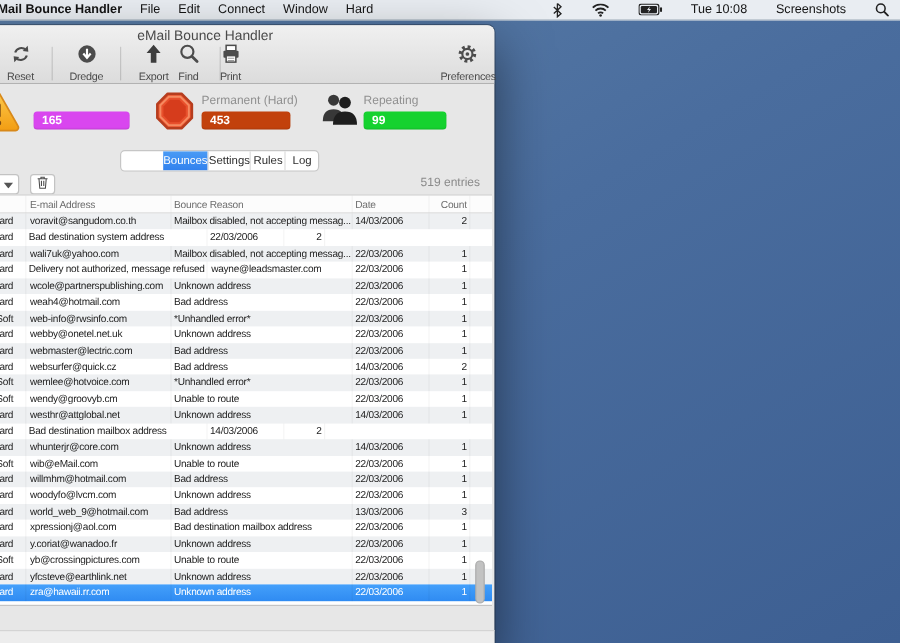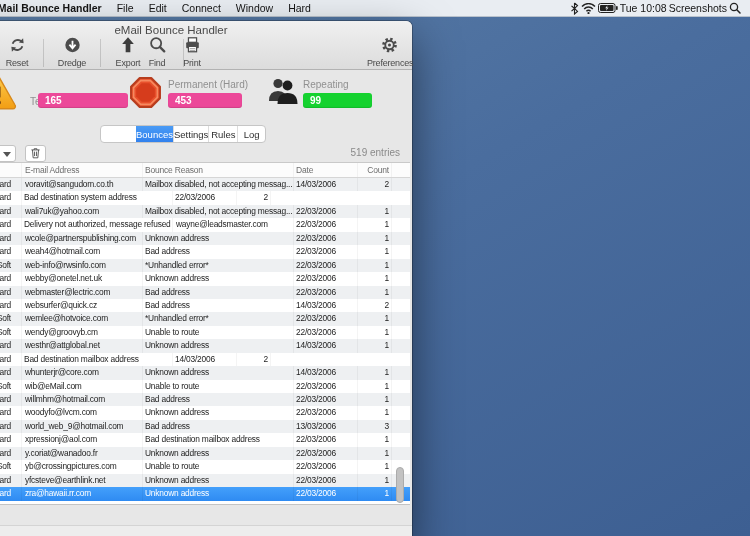--- a/index.html
+++ b/index.html
@@ -8,21 +8,21 @@
          background:linear-gradient(150deg,#5a7da6 0%,#4a6d9e 45%,#3d5f92 100%); }
   .screen { position:absolute; inset:0; overflow:hidden; }
 
   
   .menubar { position:absolute; top:0; left:0; width:750px; height:17px;
     background:#e9edf2; display:flex; align-items:center; font-size:10.5px; color:#141414;
     border-bottom:1px solid #b9c2cd; }
   .menubar-left { display:flex; gap:15px; align-items:center; margin-left:-8px; white-space:nowrap; }
   .menubar-app { font-weight:bold; }
   .menubar-item { cursor:default; }
-  .menubar-right { margin-left:auto; display:flex; gap:2px; align-items:center; padding-right:9px; white-space:nowrap; }
+  .menubar-right { margin-left:auto; display:flex; gap:24px; align-items:center; padding-right:9px; white-space:nowrap; }
   .mb-icon svg { display:block; }
 
   
   .window { position:absolute; left:-70px; top:21px; width:482px; height:523px;
     background:#e7e7e7; border-radius:6px 6px 0 0;
     box-shadow:0 18px 45px rgba(0,0,0,.5), 0 0 0 1px rgba(0,0,0,.25); }
 
   .chrome { position:absolute; top:0; left:0; right:0; height:49px;
     background:linear-gradient(#f0f0f0,#dcdcdc); border-bottom:1px solid #b2b2b2;
     border-radius:6px 6px 0 0; }
@@ -212,31 +212,31 @@
                 <stop offset="0" stop-color="#fdc94a"></stop>
                 <stop offset="1" stop-color="#f29d13"></stop>
               </linearGradient>
             </defs>
           <path d="M19 3 L35 31 a2.5 2.5 0 0 1 -2.2 3.8 H5.2 A2.5 2.5 0 0 1 3 31 Z" fill="url(#warng)" stroke="#d8891a" stroke-width="1.4" stroke-linejoin="round"></path>
           <rect x="17.4" y="12" width="3.2" height="12" rx="1.6" fill="#7a4a12"></rect>
           <circle cx="19" cy="28.5" r="2" fill="#7a4a12"></circle>
         </svg>
       </span>
       <div class="counter-label" style="left:100px;top:26px">Temporary (Soft)</div>
-      <div class="counter-bar" style="left: 108px; top: 23px; width: 90px; background-color: #ec4899;">165</div>
+      <div class="counter-bar" style="left: 98px; top: 23px; width: 80px; background-color: #d946ef;">165</div>
 
       <span class="ic" style="left:199px;top:6px">
         <svg width="33" height="33" viewBox="0 0 32 32">
           <path d="M10.4 2 H21.6 L30 10.4 V21.6 L21.6 30 H10.4 L2 21.6 V10.4 Z" fill="#e8502c" stroke="#b63d1e" stroke-width="2" stroke-linejoin="round"></path>
           <path d="M11.3 4.5 H20.7 L27.5 11.3 V20.7 L20.7 27.5 H11.3 L4.5 20.7 V11.3 Z" fill="none" stroke="#f58a60" stroke-width="1.6"></path>
           <path d="M12.3 7 H19.7 L25 12.3 V19.7 L19.7 25 H12.3 L7 19.7 V12.3 Z" fill="#d63c1c"></path>
         </svg>
       </span>
       <div class="counter-label" style="left:238px;top:9px">Permanent (Hard)</div>
-      <div class="counter-bar" style="left: 238px; top: 23px; width: 74px; background-color: #ec4899;">453</div>
+      <div class="counter-bar" style="left: 238px; top: 23px; width: 74px; background-color: #c2410c;">453</div>
 
       <span class="ic" style="left:334px;top:6px">
         <svg width="36" height="31" viewBox="0 0 36 31">
           <circle cx="14" cy="7.5" r="4.6" fill="#383838"></circle>
           <path d="M5 25 q0-10 9-10 q9 0 9 10 z" fill="#383838"></path>
           <circle cx="23.5" cy="9.5" r="4.9" fill="#1e1e1e"></circle>
           <path d="M13.5 28 q0-11 10-11 q10 0 10 11 z" fill="#1e1e1e"></path>
         </svg>
       </span>
       <div class="counter-label" style="left:373px;top:9px">Repeating</div>

